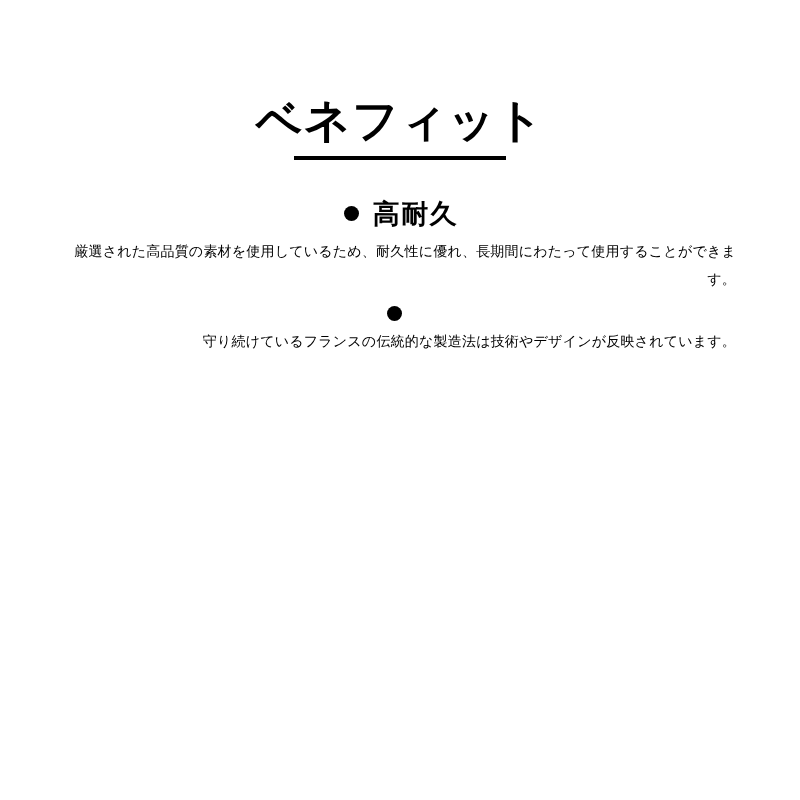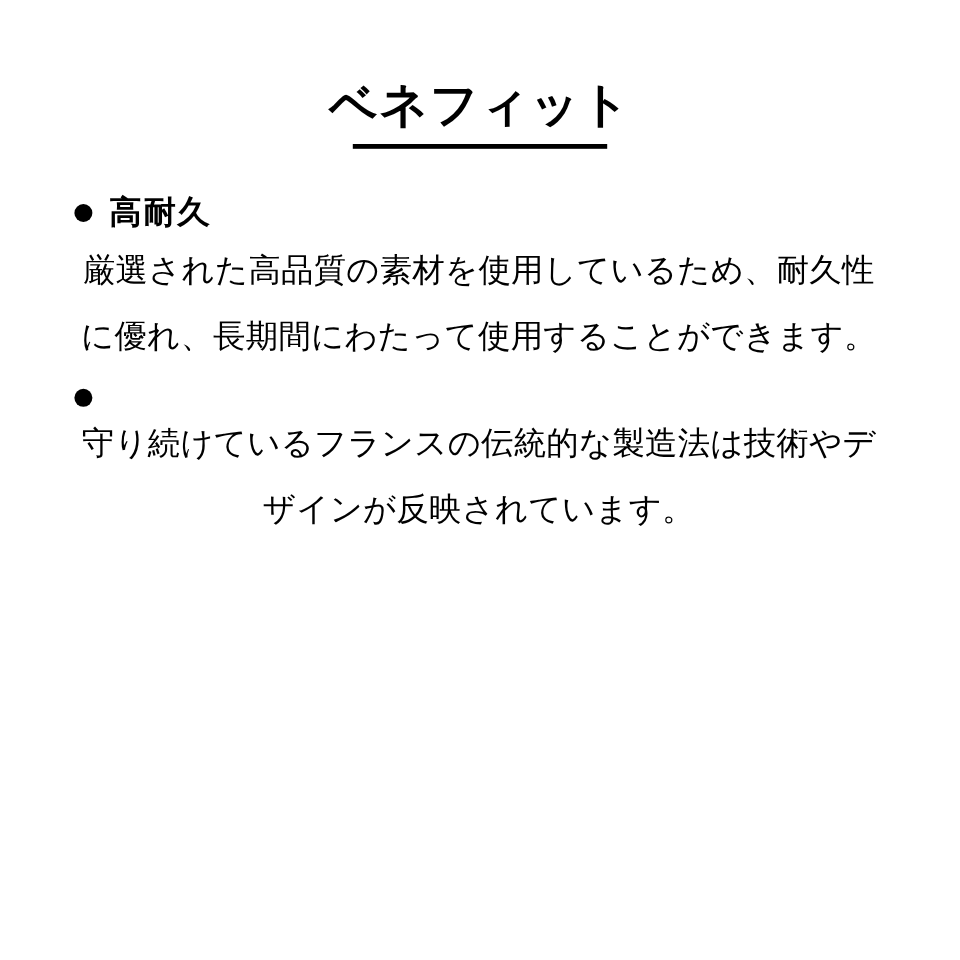--- a/index.html
+++ b/index.html
@@ -16,25 +16,25 @@
   }
   .page {
     width: 800px;
     height: 800px;
     box-sizing: border-box;
     padding: 0 60px;
     position: relative;
   }
   .doc-title {
     text-align: center;
-    font-size: 40px;
+    font-size: 46px;
     font-weight: 700;
     letter-spacing: 1px;
     margin: 0;
-    padding-top: 66px;
+    padding-top: 95px;
     line-height: 1.1;
     display: block;
   }
   .title-wrap {
     text-align: center;
   }
   .title-underline {
     width: 212px;
     height: 4px;
     background: #000000;
@@ -48,38 +48,38 @@
   }
   .section-heading {
     display: flex;
     align-items: center;
     font-size: 27px;
     font-weight: 700;
     letter-spacing: 1.5px;
     margin: 0 0 6px 0;
     padding-left: 2px;
     line-height: 1.3;
+    justify-content: center;
   }
   .bullet-dot {
     width: 15px;
     height: 15px;
     border-radius: 50%;
     background: #000000;
     display: inline-block;
     margin-right: 14px;
     flex: none;
   }
   .section-body {
-    font-size: 27px;
+    font-size: 14px;
     line-height: 2.05;
     letter-spacing: 0.2px;
     margin: 0 0 10px 0;
     padding: 0 4px 0 2px;
-    text-align: center;
-    font-family: Liberation Mono, monospace;
+    text-align: right;
   }
   .s1 .section-body { margin-bottom: 12px; }
 </style>
 </head>
 <body>
 
 <div class="page">
 
   <div class="title-wrap">
     <h1 class="doc-title">ベネフィット</h1>

